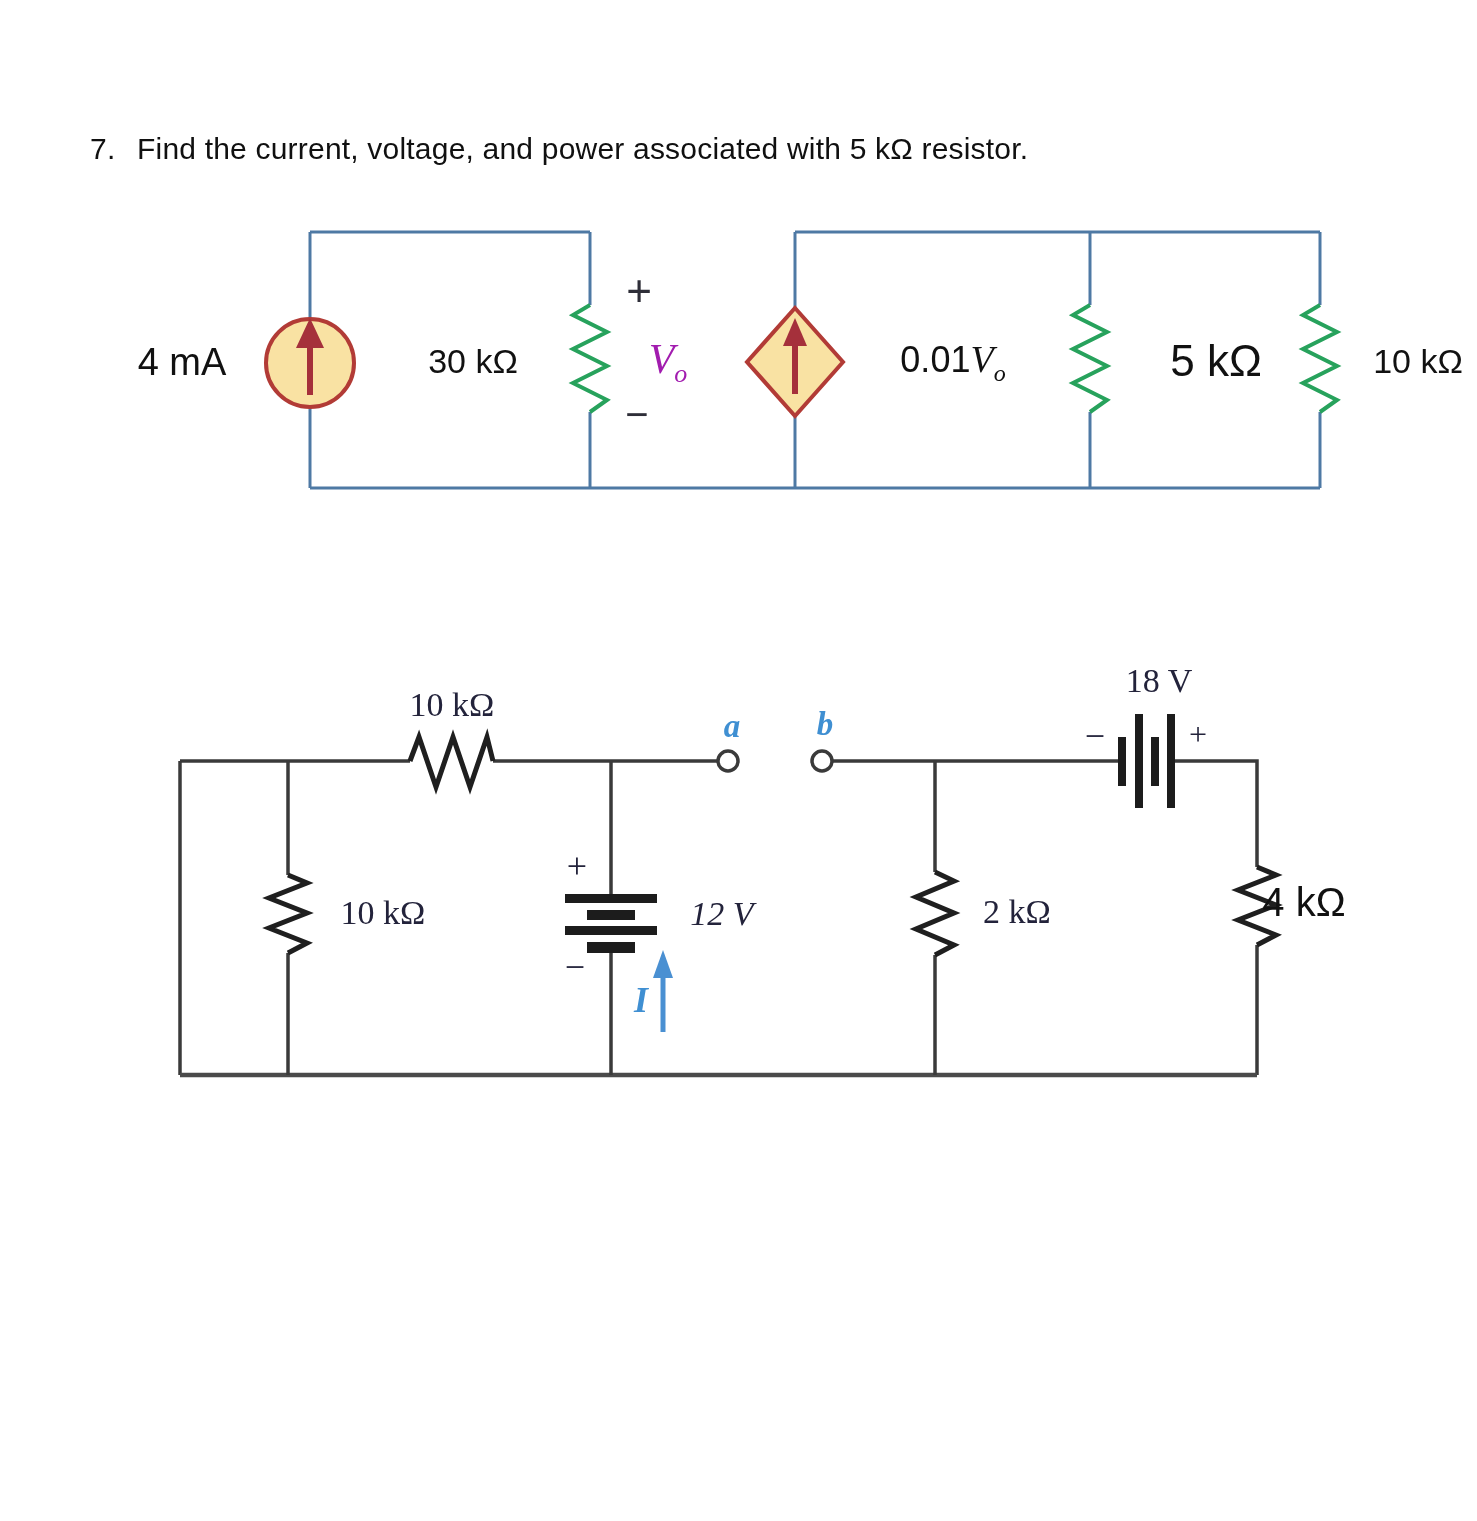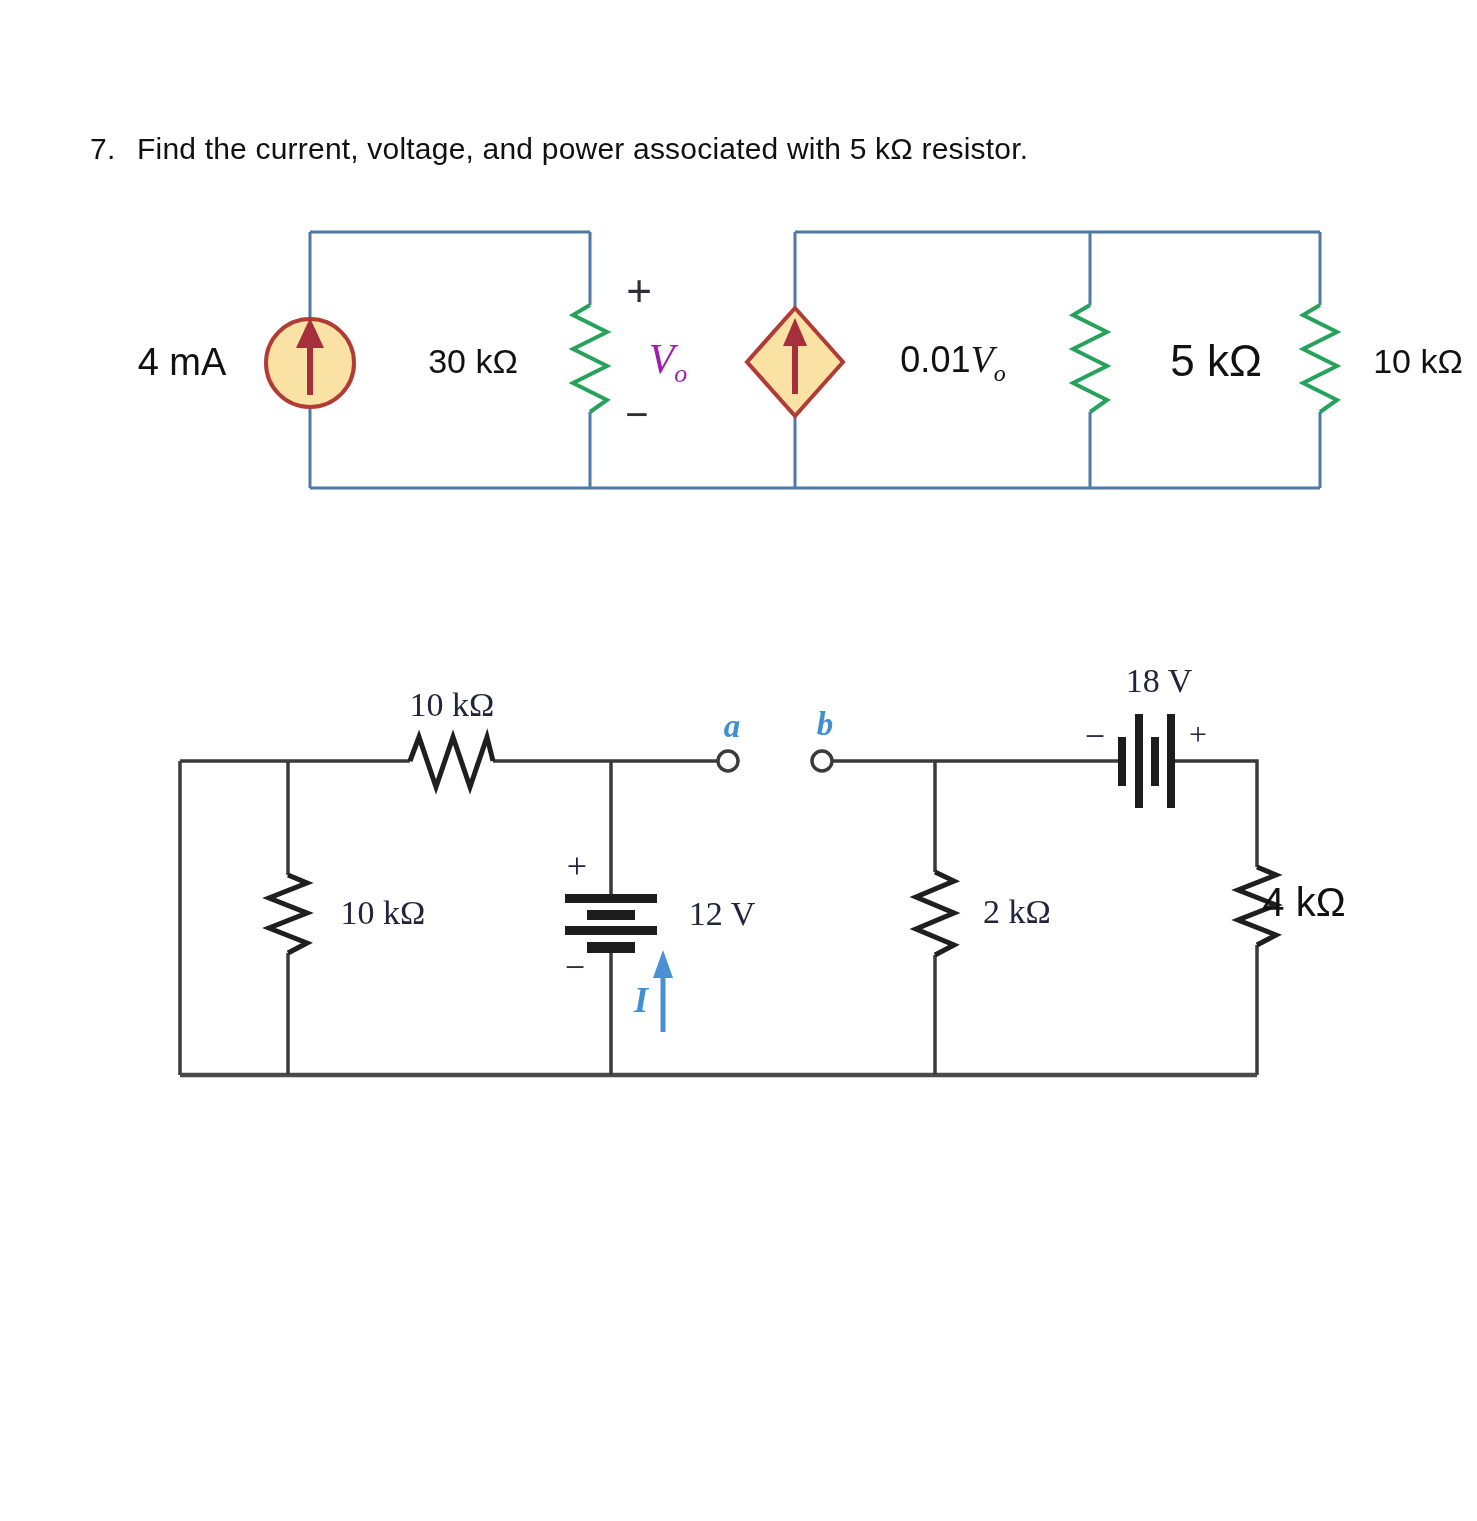--- a/index.html
+++ b/index.html
@@ -110,19 +110,19 @@
   </svg>
 
   <div class="lbl serif" style="left:452px;top:705px;font-size:34px;">10 kΩ</div>
   <div class="lbl bluelbl" style="left:732px;top:726px;font-size:33px;">a</div>
   <div class="lbl bluelbl" style="left:825px;top:724px;font-size:33px;">b</div>
   <div class="lbl serif" style="left:1159px;top:681px;font-size:34px;">18 V</div>
   <div class="lbl serif" style="left:1095px;top:736px;font-size:36px;">−</div>
   <div class="lbl serif" style="left:1198px;top:734px;font-size:32px;">+</div>
   <div class="lbl serif" style="left:383px;top:913px;font-size:34px;">10 kΩ</div>
   <div class="lbl serif" style="left:577px;top:866px;font-size:36px;">+</div>
-  <div class="lbl serif" style="left:722px;top:914px;font-size:34px;">12 V</div>
+  <div class="lbl serif" style="left:722px;top:914px;font-size:34px;font-style:italic;">12 V</div>
   <div class="lbl serif" style="left:575px;top:967px;font-size:36px;">−</div>
   <div class="lbl bluelbl" style="left:641px;top:1000px;font-size:36px;">I</div>
   <div class="lbl serif" style="left:1017px;top:912px;font-size:34px;">2 kΩ</div>
   <div class="lbl sans" style="left:1304px;top:902px;font-size:40px;">4 kΩ</div>
 
 </div>
 
 </body></html>

